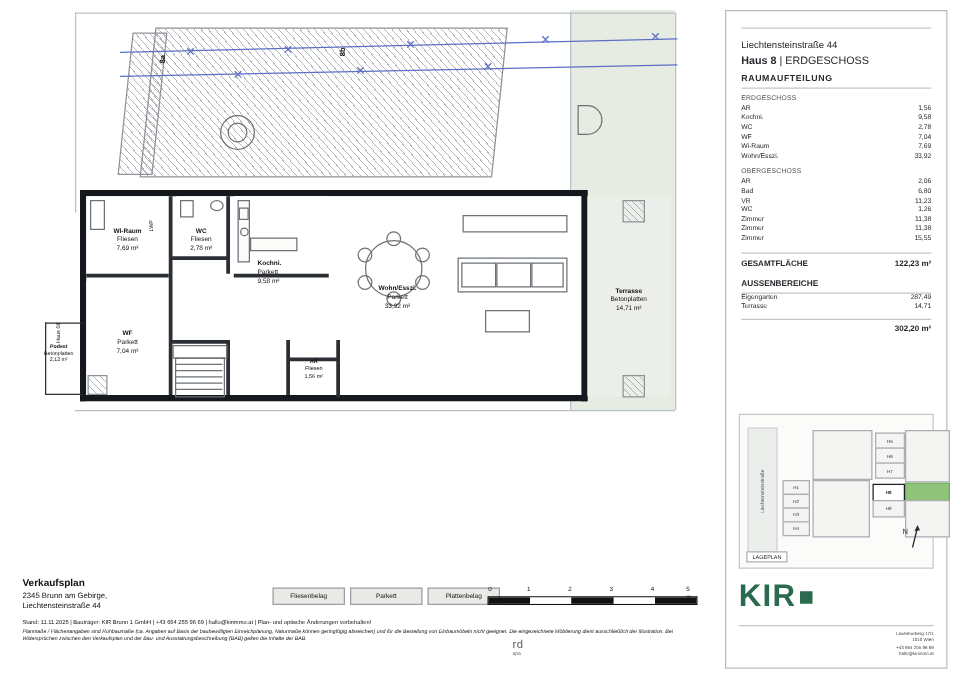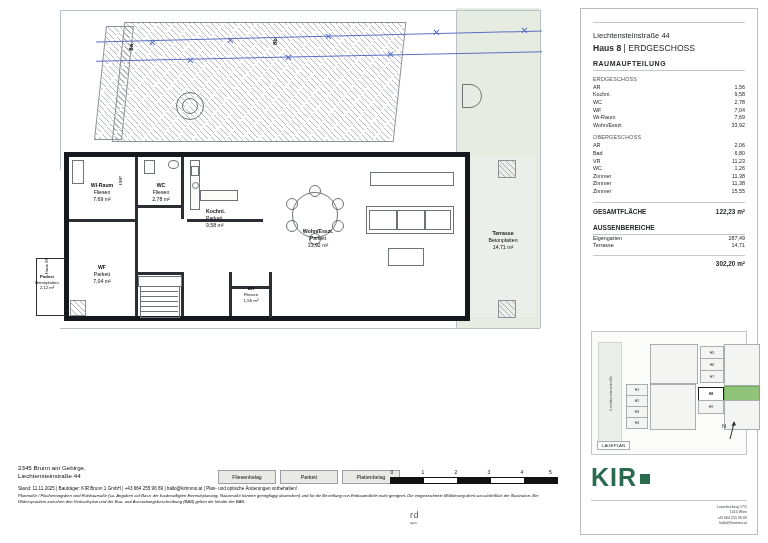--- a/index.html
+++ b/index.html
@@ -547,20 +547,21 @@
       <span class="nm">Podest</span><br>
       <span>Betonplatten</span><br>
       <span>2,12 m²</span>
     </div>
 
     <div class="tiny vert" style="left:118px;top:176px;">LWP</div>
     <div class="tiny vert" style="left:44px;top:258px;">Haus 08</div>
 
     <div class="footer">
 
+      <div class="vk-title">Verkaufsplan</div>
       <div class="vk-sub">
         <span>2345 Brunn am Gebirge,</span><br>
         <span>Liechtensteinstraße 44</span>
       </div>
       <div class="vk-stand">Stand: 11.11.2025 | Bauträger: KIR Brunn 1 GmbH | +43 664 255 96 69 | hallo@kirimmo.at | Plan- und optische Änderungen vorbehalten!</div>
       <div class="disclaimer" style="width:540px;">Planmaße / Flächenangaben sind Rohbaumaße (ca. Angaben auf Basis der baubewilligten Einreichplanung, Naturmaße können geringfügig abweichen) und für die Bestellung von Einbaumöbeln nicht geeignet. Die eingezeichnete Möblierung dient ausschließlich der Illustration. Bei Widersprüchen zwischen den Verkaufsplan und der Bau- und Ausstattungsbeschreibung (BAB) gelten die Inhalte der BAB.</div>
 
       <div class="material-row">
         <div class="mat-chip fliesen">Fliesenbelag</div>
         <div class="mat-chip parkett">Parkett</div>

